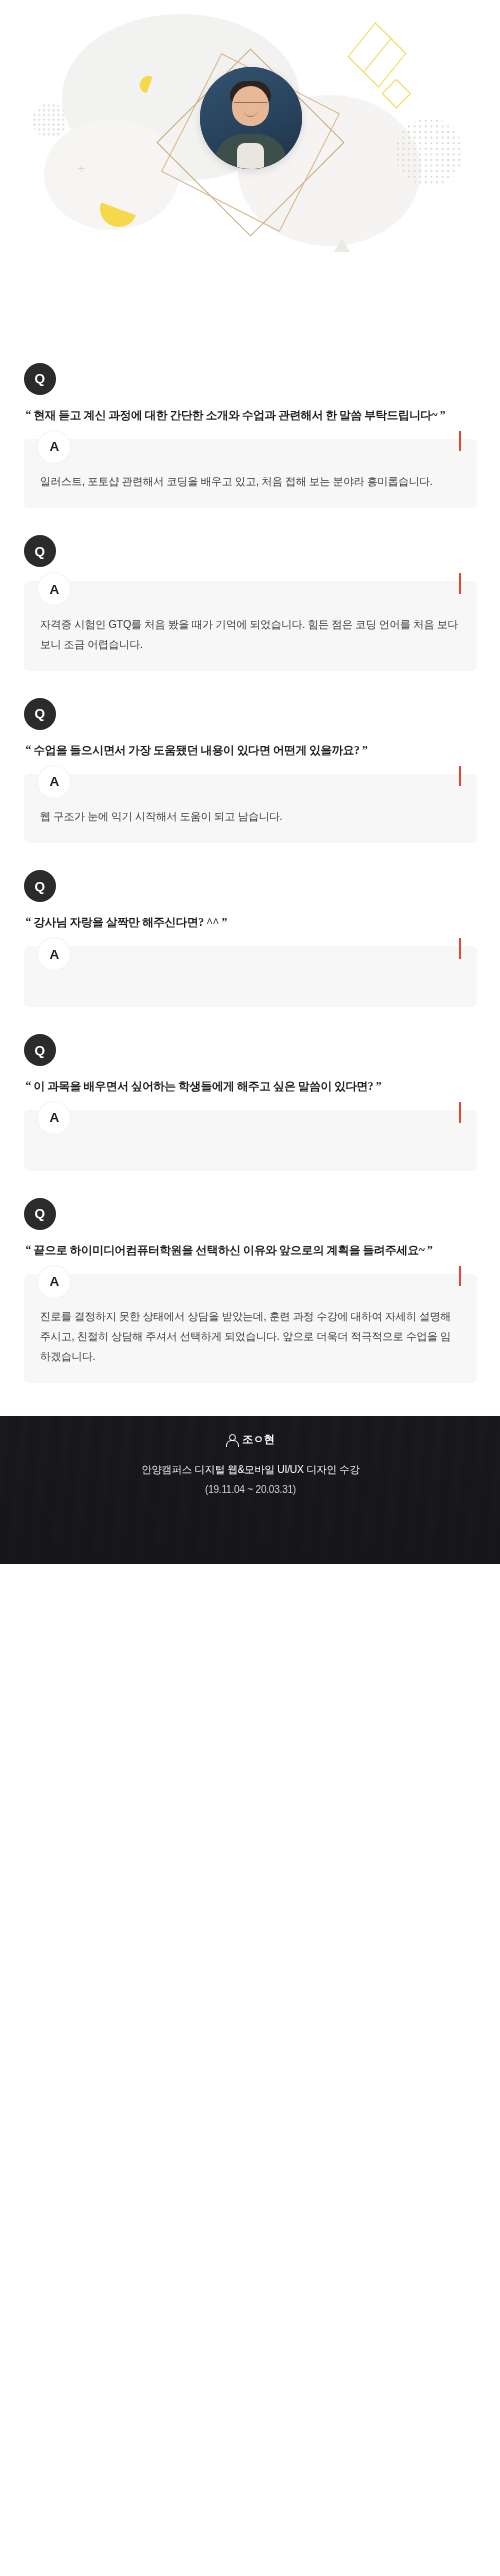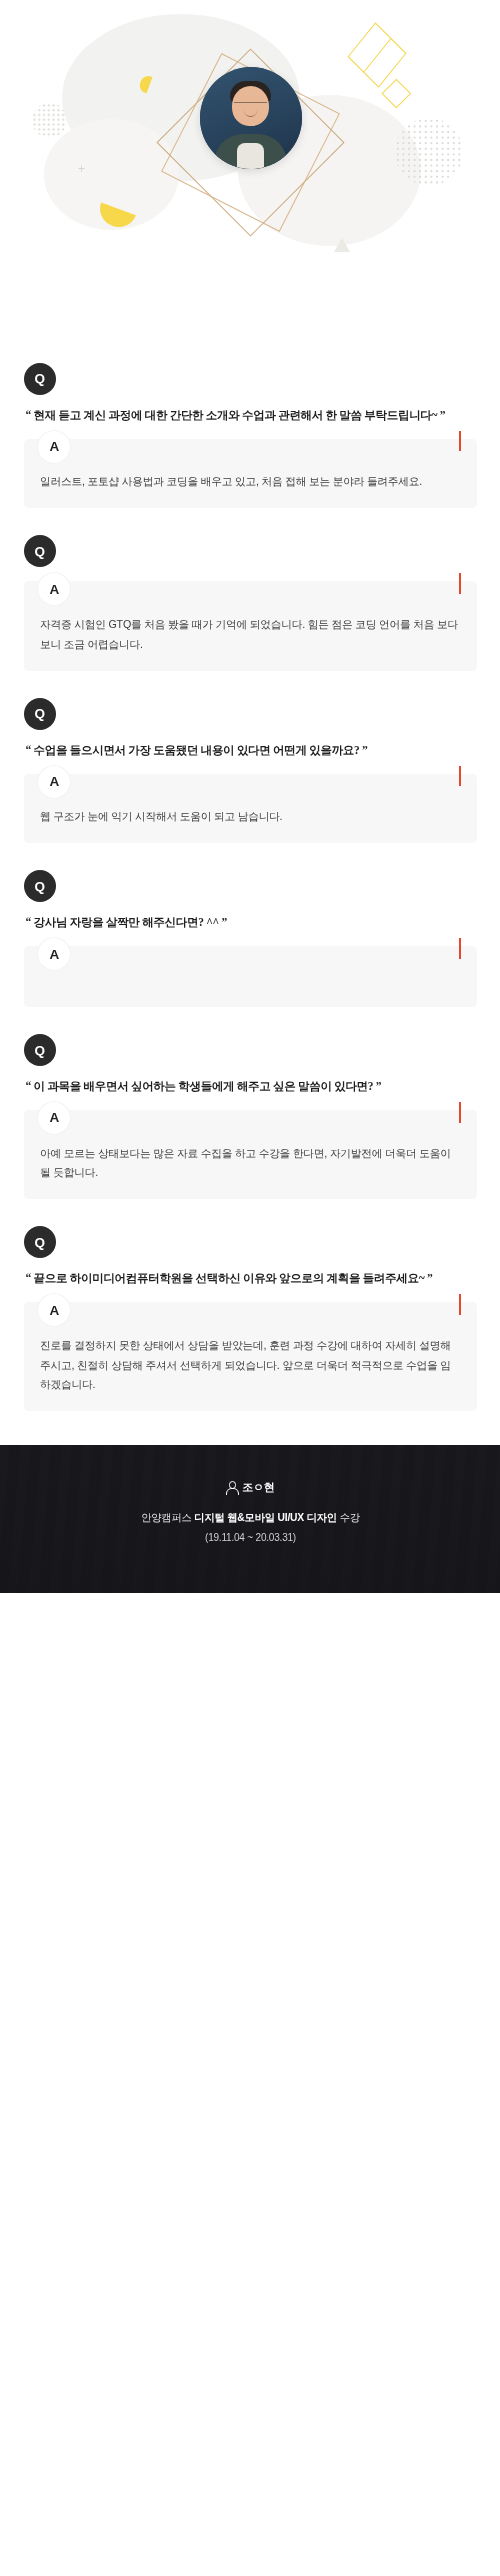--- a/index.html
+++ b/index.html
@@ -296,21 +296,21 @@
     position: absolute;
     inset: 0;
     background:
       linear-gradient(180deg, rgba(20,20,24,.86), rgba(20,20,24,.92)),
       repeating-linear-gradient(95deg, #3b3b42 0 9.5px, #2e2e34 9.5px 20.7px),
       #26262b;
     opacity: .95;
   }
   .footer-inner {
     position: relative;
-    padding-top: 35px;
+    padding-top: 16px;
   }
   .person-row {
     display: flex;
     align-items: center;
     justify-content: center;
     gap: 5.6px;
     font-size: 11px;
     font-weight: bold;
     letter-spacing: -0.2px;
   }
@@ -336,21 +336,21 @@
     border: 1.1px solid #ffffff;
     border-bottom: none;
     border-radius: 5.6px 5.6px 0 0;
   }
   .course-line {
     margin-top: 16px;
     font-size: 10.3px;
     color: #e6e6e6;
     letter-spacing: -0.2px;
   }
-  .course-line b { font-weight: bold; color: #ffffff; }
+  .course-line b { font-weight: normal; color: #ffffff; }
   .date-line {
     margin-top: 7px;
     font-size: 10px;
     color: #cfcfcf;
     letter-spacing: -0.2px;
   }
 </style>
 </head>
 <body>
 
@@ -387,21 +387,21 @@
 
     <div class="qa-item">
       <div class="badge-row">
         <div class="badge">Q</div>
       </div>
       <div class="question">“ 현재 듣고 계신 과정에 대한 간단한 소개와 수업과 관련해서
 한 말씀 부탁드립니다~ ”</div>
       <div class="answer-card">
         <div class="accent-bar"></div>
         <div class="a-badge">A</div>
-        <div class="answer-text">일러스트, 포토샵 사용법과 코딩을 배우고 있고, 처음 접해 보는 분야라 들려주세요.</div>
+        <div class="answer-text">일러스트, 포토샵 관련해서 코딩을 배우고 있고, 처음 접해 보는 분야라 흥미롭습니다.</div>
       </div>
     </div>
 
     <div class="qa-item">
       <div class="badge-row">
         <div class="badge">Q</div>
       </div>
       <div class="answer-card">
         <div class="accent-bar"></div>
         <div class="a-badge">A</div>
@@ -435,21 +435,20 @@
 
     <div class="qa-item">
       <div class="badge-row">
         <div class="badge">Q</div>
       </div>
       <div class="question">“ 이 과목을 배우면서 싶어하는 학생들에게 해주고 싶은
 말씀이 있다면? ”</div>
       <div class="answer-card">
         <div class="accent-bar"></div>
         <div class="a-badge">A</div>
-        <div class="answer-text">아예 모르는 상태보다는 많은 자료 수집을 하고 수강을 한다면, 자기발전에 더욱더 도움이 될 듯합니다.</div>
       </div>
     </div>
 
     <div class="qa-item">
       <div class="badge-row">
         <div class="badge">Q</div>
       </div>
       <div class="question">“ 끝으로 하이미디어컴퓨터학원을 선택하신 이유와 앞으로의
 계획을 들려주세요~ ”</div>
       <div class="answer-card">

